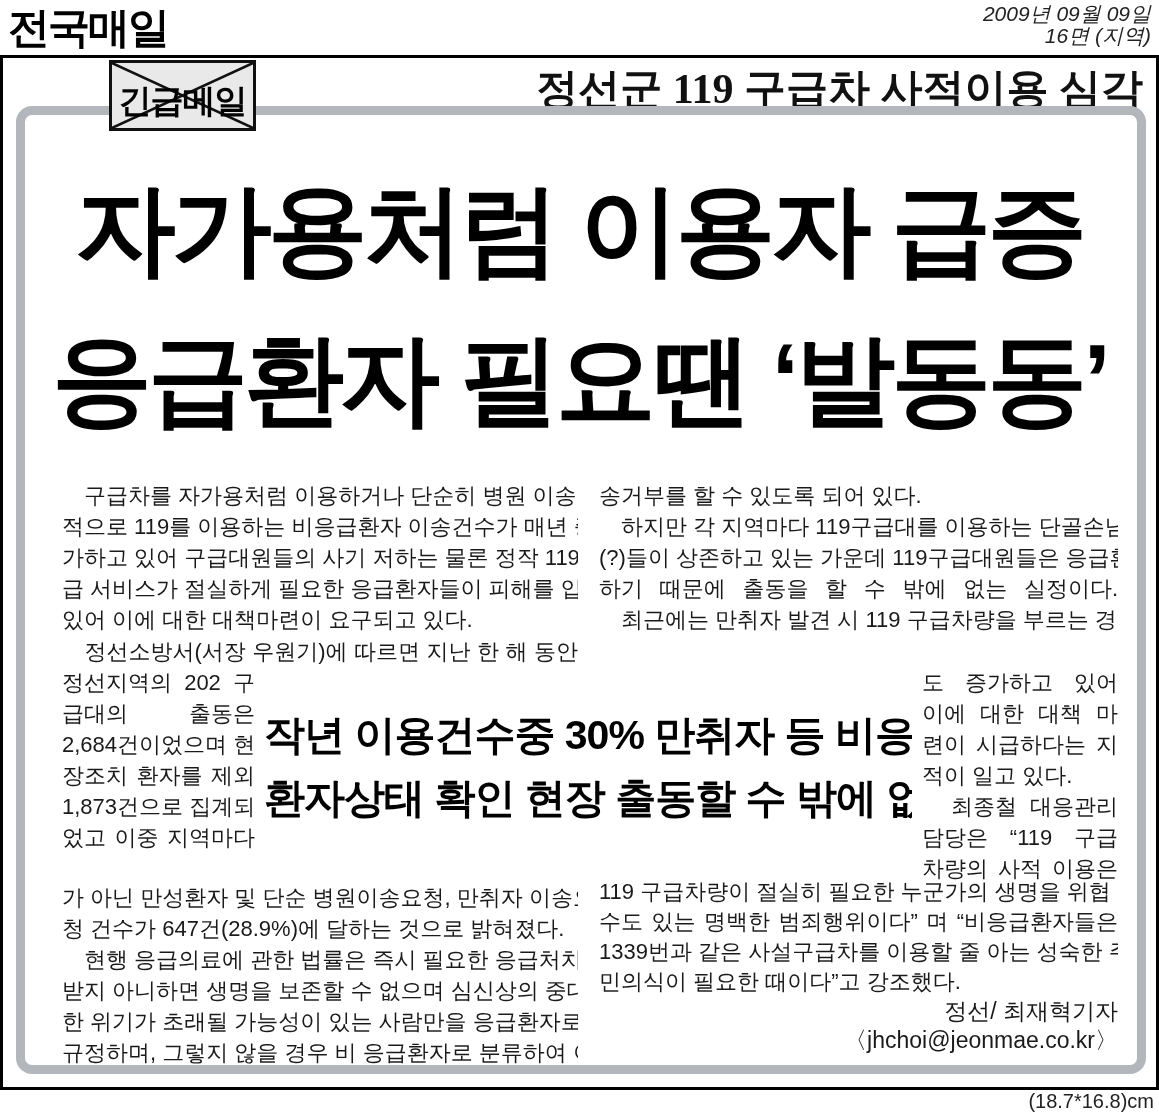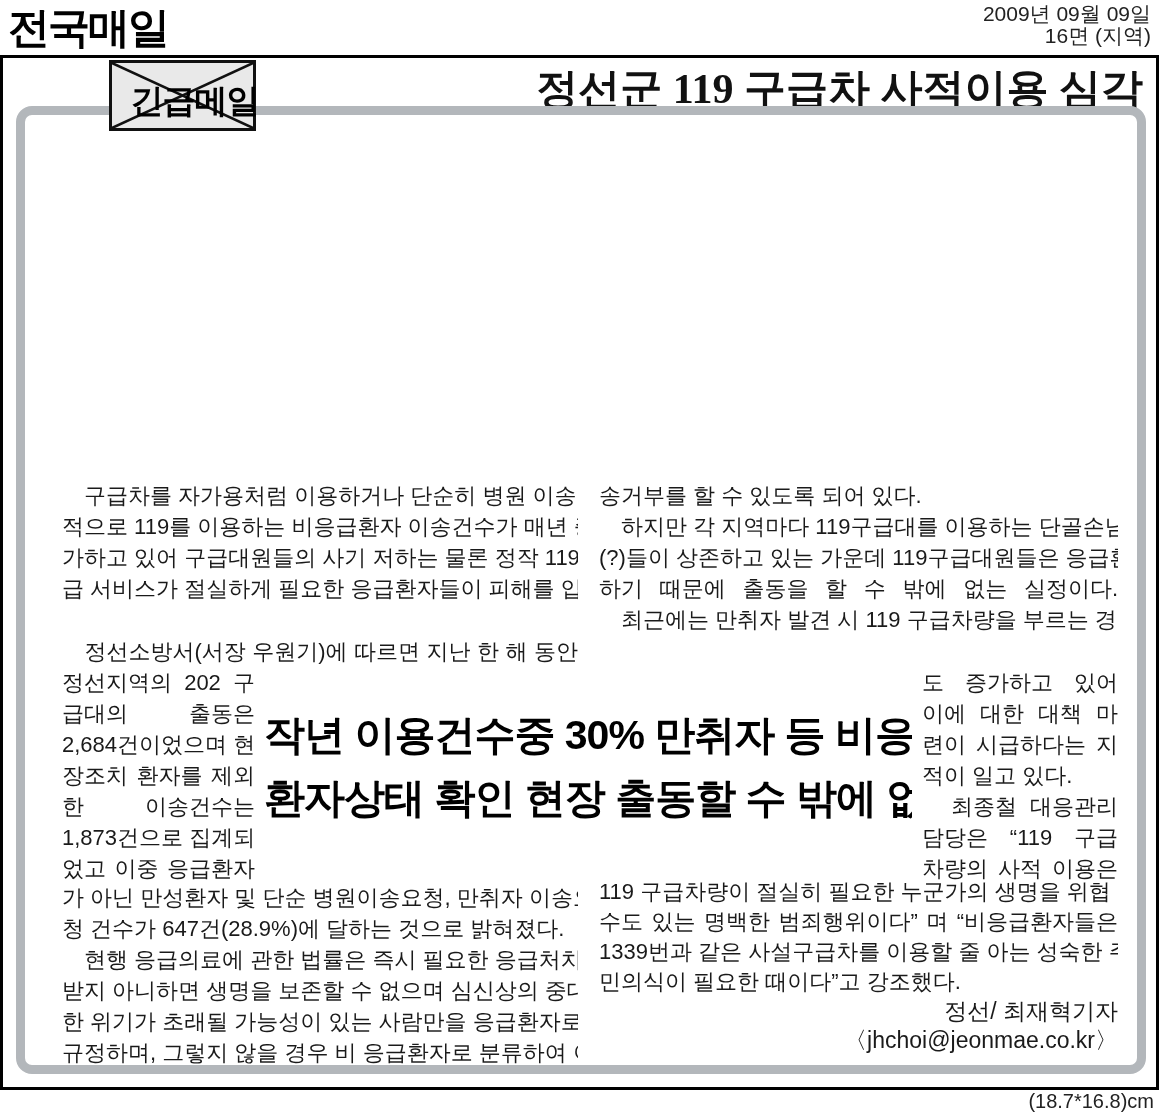--- a/index.html
+++ b/index.html
@@ -3,35 +3,35 @@
 <meta charset="utf-8">
 <style>
   * { margin:0; padding:0; box-sizing:border-box; }
   html,body { width:1159px; height:1115px; background:#fff; overflow:hidden; }
   body { position:relative; font-family:"Liberation Sans", sans-serif; color:#111; }
 
   
   .masthead-logo { position:absolute; left:8px; top:0; font-size:42px; font-weight:900;
                    letter-spacing:-2px; color:#000;text-align:center; }
   .dateline { position:absolute; right:8px; top:3px; text-align:right;
-              font-size:21px; line-height:22px; color:#222; }
+              font-size:21px; line-height:22px; color:#222;font-style:italic; }
 
   
   .article-box { position:absolute; left:0; top:55px; width:1159px; height:1035px;
                  border:3px solid #000; background:#fff; }
 
   .kicker-headline { position:absolute; top:3px; right:13px; font-size:42px; font-weight:700;
                      letter-spacing:0px; white-space:nowrap;font-family:Liberation Serif, serif; }
 
   .gray-frame { position:absolute; left:13px; right:10px; top:48px; bottom:13px;
                 border:9px solid #b3b7bb; border-radius:16px; }
 
   
   .badge { position:absolute; left:106px; top:2px; width:147px; height:71px;
-           background:#e9e9e9; border:3px solid #111; z-index:5;padding-left:12px; }
+           background:#e9e9e9; border:3px solid #111; z-index:5; }
   .badge svg { position:absolute; left:0; top:0; width:100%; height:100%; }
   .badge-label { position:absolute; width:100%; top:16px; text-align:center;
                  font-size:33px; font-weight:900; letter-spacing:-1px; color:#000; }
 
   
   .headline { position:absolute; top:96px; left:0; width:100%; text-align:center;
               font-weight:900; font-size:100px; letter-spacing:-4px; color:#000; }
   .headline .hl-line { height:150px; line-height:150px; white-space:nowrap; }
 
   
@@ -82,42 +82,46 @@
   <div class="gray-frame"></div>
 
   <div class="badge">
     <svg viewBox="0 0 141 65" preserveAspectRatio="none">
       <line x1="0" y1="0" x2="141" y2="65" stroke="#111" stroke-width="2.5"></line>
       <line x1="141" y1="0" x2="0" y2="65" stroke="#111" stroke-width="2.5"></line>
     </svg>
     <div class="badge-label">긴급메일</div>
   </div>
 
+  <div class="headline">
+    <div class="hl-line">자가용처럼 이용자 급증</div>
+    <div class="hl-line">응급환자 필요땐 ‘발동동’</div>
+  </div>
 
   <div class="body-area">
 
     <div class="tblock lf1">
         <div class="line">　구급차를 자가용처럼 이용하거나 단순히 병원 이송목</div>
         <div class="line">적으로 119를 이용하는 비응급환자 이송건수가 매년 증</div>
         <div class="line">가하고 있어 구급대원들의 사기 저하는 물론 정작 119구</div>
         <div class="line">급 서비스가 절실하게 필요한 응급환자들이 피해를 입고</div>
+        <div class="line">있어 이에 대한 대책마련이 요구되고 있다.</div>
       </div>
 
     <div class="tblock lf2">
         <div class="line">　정선소방서(서장 우원기)에 따르면 지난 한 해 동안</div>
       </div>
 
     <div class="tblock ln">
         <div class="line">정선지역의 202 구</div>
         <div class="line">급대의 출동은</div>
         <div class="line">2,684건이었으며 현</div>
         <div class="line">장조치 환자를 제외</div>
-        <div class="line">한 이송건수는</div>
         <div class="line">1,873건으로 집계되</div>
-        <div class="line">었고 이중 응급환자</div>
+        <div class="line">었고 이중 지역마다</div>
       </div>
 
     <div class="tblock lf3">
         <div class="line">가 아닌 만성환자 및 단순 병원이송요청, 만취자 이송요</div>
         <div class="line">청 건수가 647건(28.9%)에 달하는 것으로 밝혀졌다.</div>
         <div class="line">　현행 응급의료에 관한 법률은 즉시 필요한 응급처치를</div>
         <div class="line">받지 아니하면 생명을 보존할 수 없으며 심신상의 중대</div>
         <div class="line">한 위기가 초래될 가능성이 있는 사람만을 응급환자로</div>
         <div class="line">규정하며, 그렇지 않을 경우 비 응급환자로 분류하여 이</div>
       </div>

